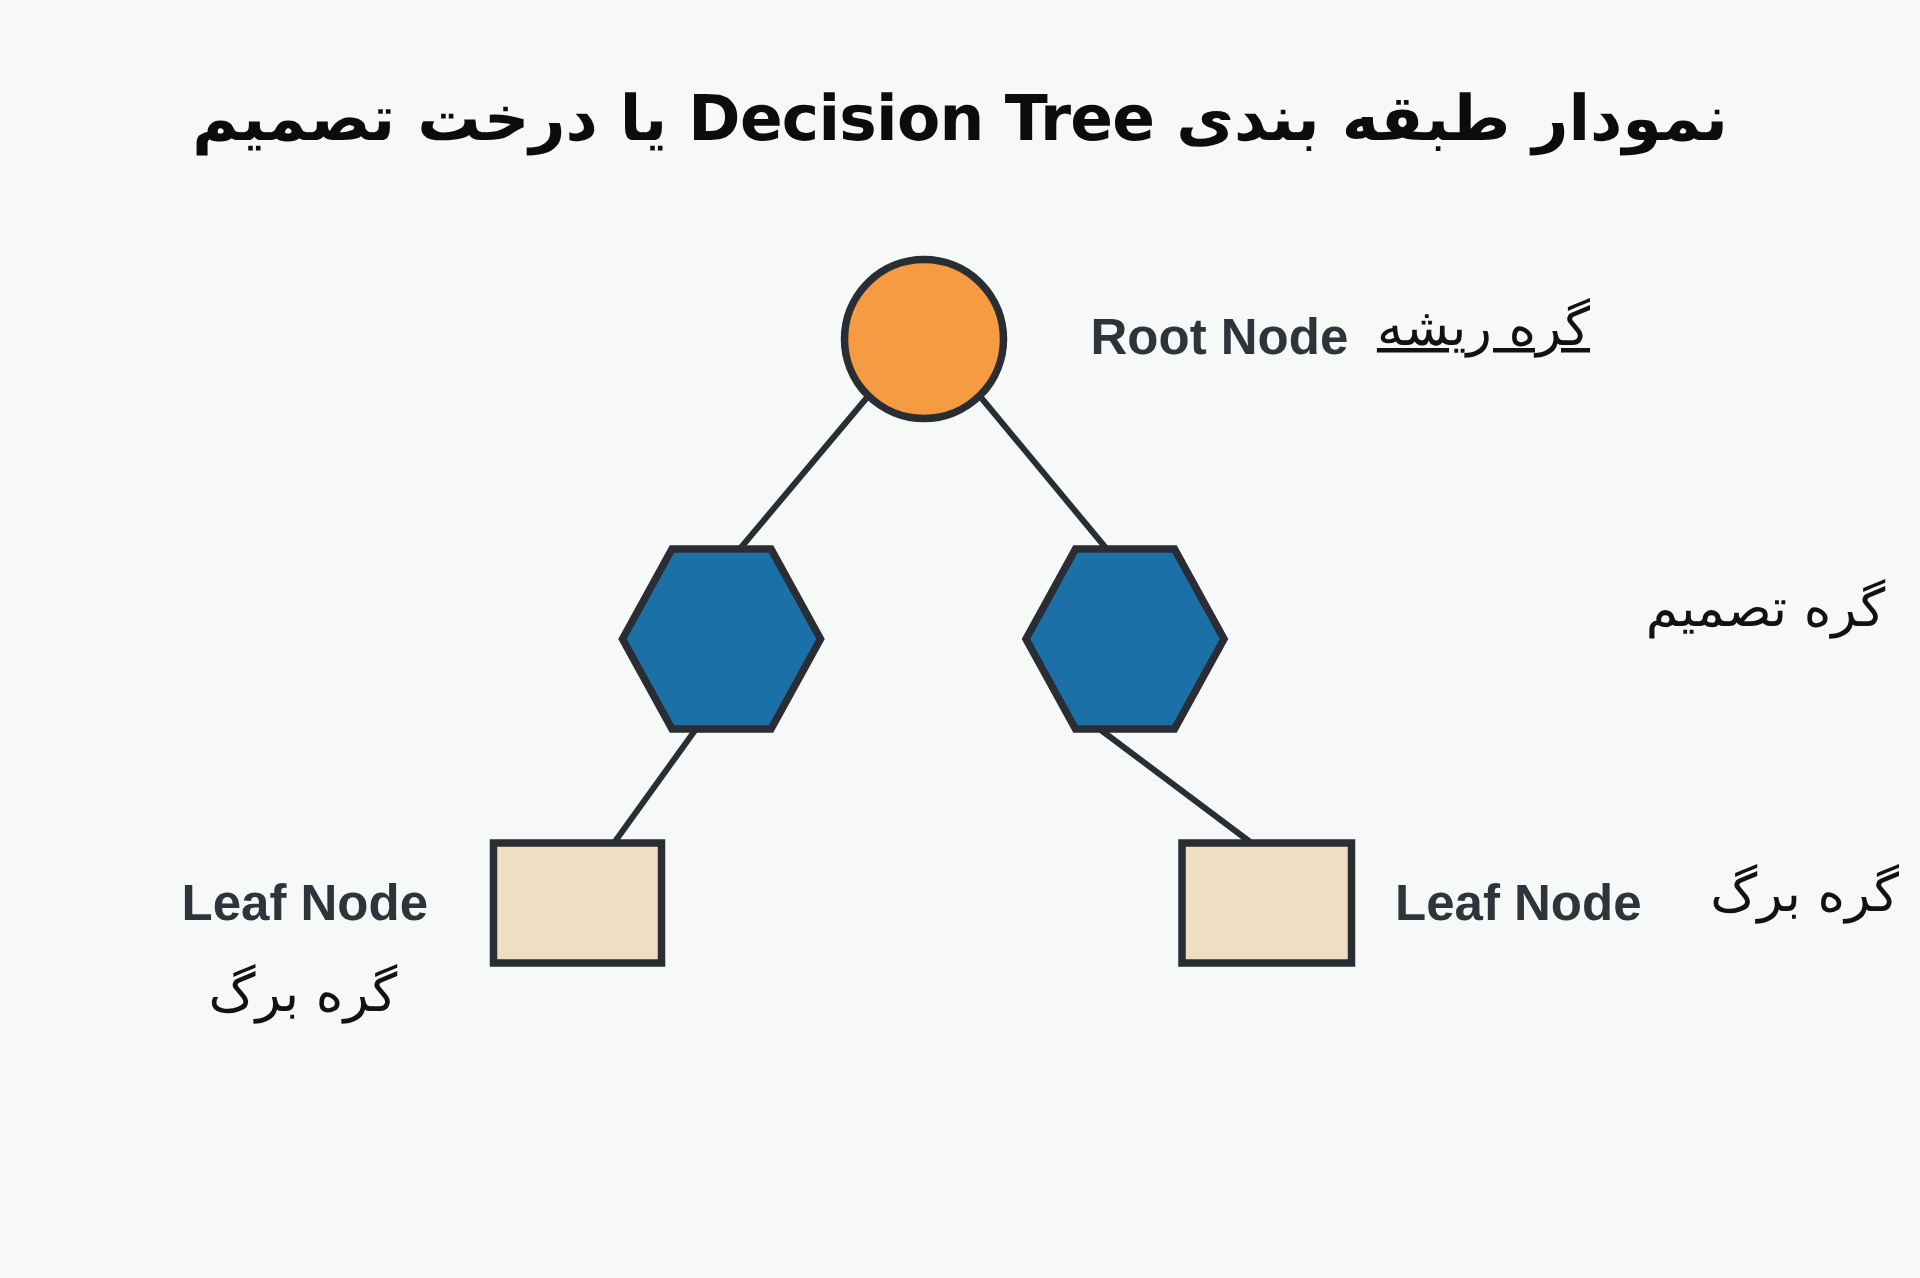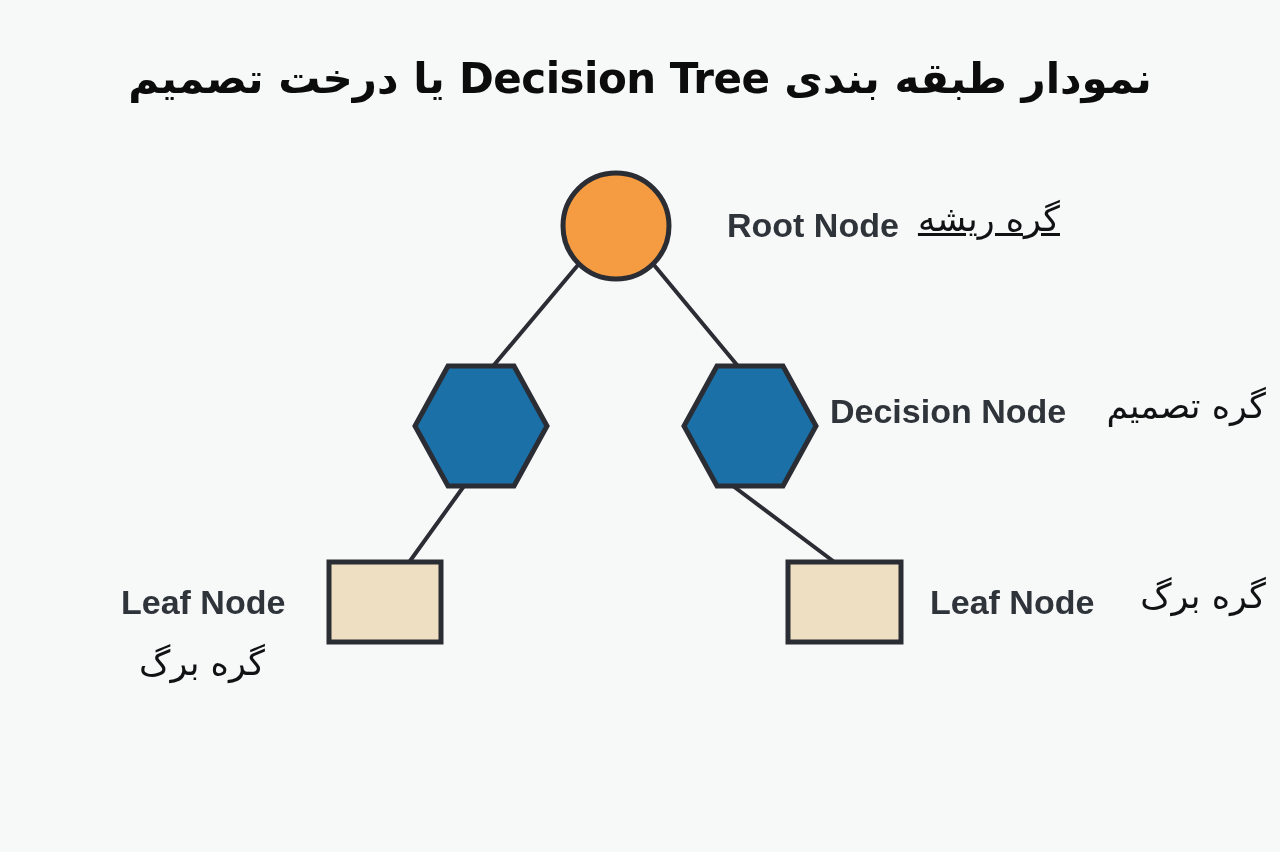--- a/index.html
+++ b/index.html
@@ -71,21 +71,21 @@
     color: #111214;
     white-space: nowrap;
     direction: rtl;
     text-align: right;
   }
 
   #root-label-en   { left: 686px; top: 206px; margin-left: 41px; }
   #root-label-fa   { left: 890px; top: 199px; width: 170px; text-decoration: underline; }
 
   #decision-label-en { left: 830px; top: 392px; }
-  #decision-label-fa { left: 1088px; top: 386px; width: 178px; }
+  #decision-label-fa { left: 1088px; top: 386px; width: 178px; text-align: center; }
 
   #leaf-right-label-en { left: 930px; top: 583px; }
   #leaf-right-label-fa { left: 1118px; top: 576px; width: 148px; }
 
   #leaf-left-label-en { left: 121px; top: 583px; }
   #leaf-left-label-fa { left: 128px; top: 643px; width: 148px; text-align: center; }
 </style>
 </head>
 <body>
 
@@ -109,21 +109,20 @@
     <polygon points="717,366 783,366 816,426 783,486 717,486 684,426" fill="#1c70a8" stroke="#2a2d33" stroke-width="5" stroke-linejoin="miter"></polygon>
 
     <rect x="329" y="562" width="112" height="80" fill="#eedfc2" stroke="#2a2d33" stroke-width="5"></rect>
 
     <rect x="788" y="562" width="113" height="80" fill="#eedfc2" stroke="#2a2d33" stroke-width="5"></rect>
   </svg>
 
   <div class="lbl-en" id="root-label-en">Root Node</div>
   <div class="lbl-fa" id="root-label-fa">گره ریشه</div>
 
-  <div class="lbl-en" id="decision-label-en">Decision Node</div>
   <div class="lbl-fa" id="decision-label-fa">گره تصمیم</div>
 
   <div class="lbl-en" id="leaf-right-label-en">Leaf Node</div>
   <div class="lbl-fa" id="leaf-right-label-fa">گره برگ</div>
 
   <div class="lbl-en" id="leaf-left-label-en">Leaf Node</div>
   <div class="lbl-fa" id="leaf-left-label-fa">گره برگ</div>
 
 </div>
 

